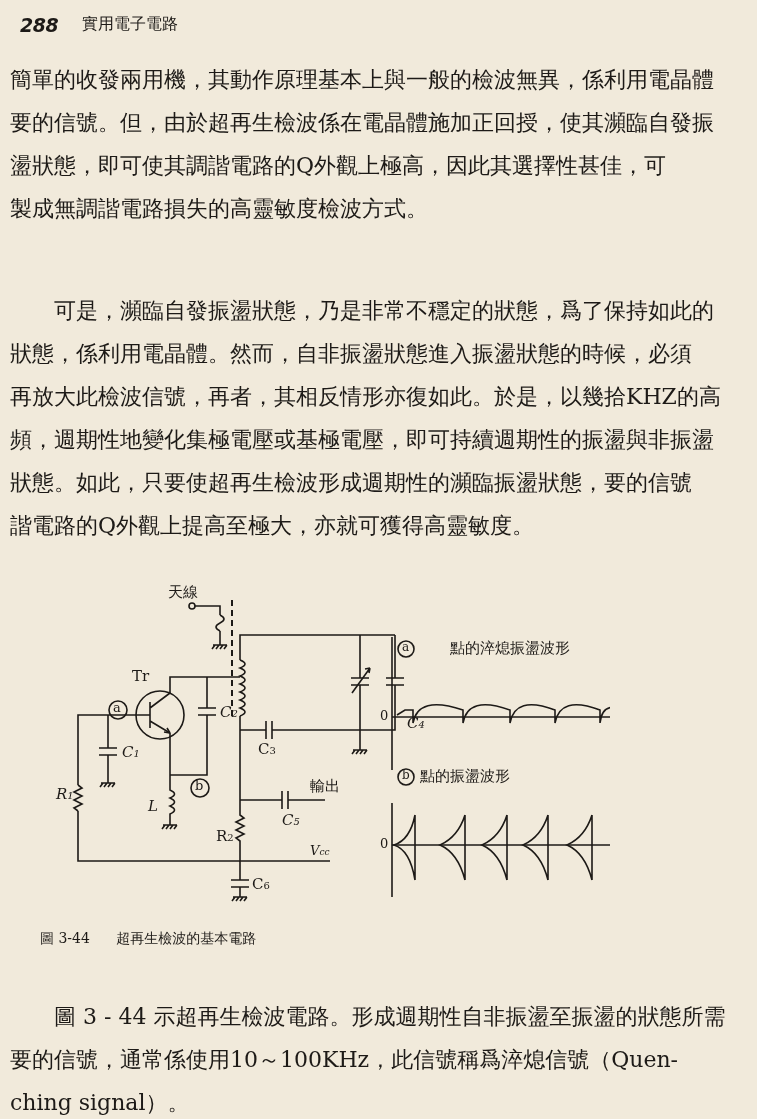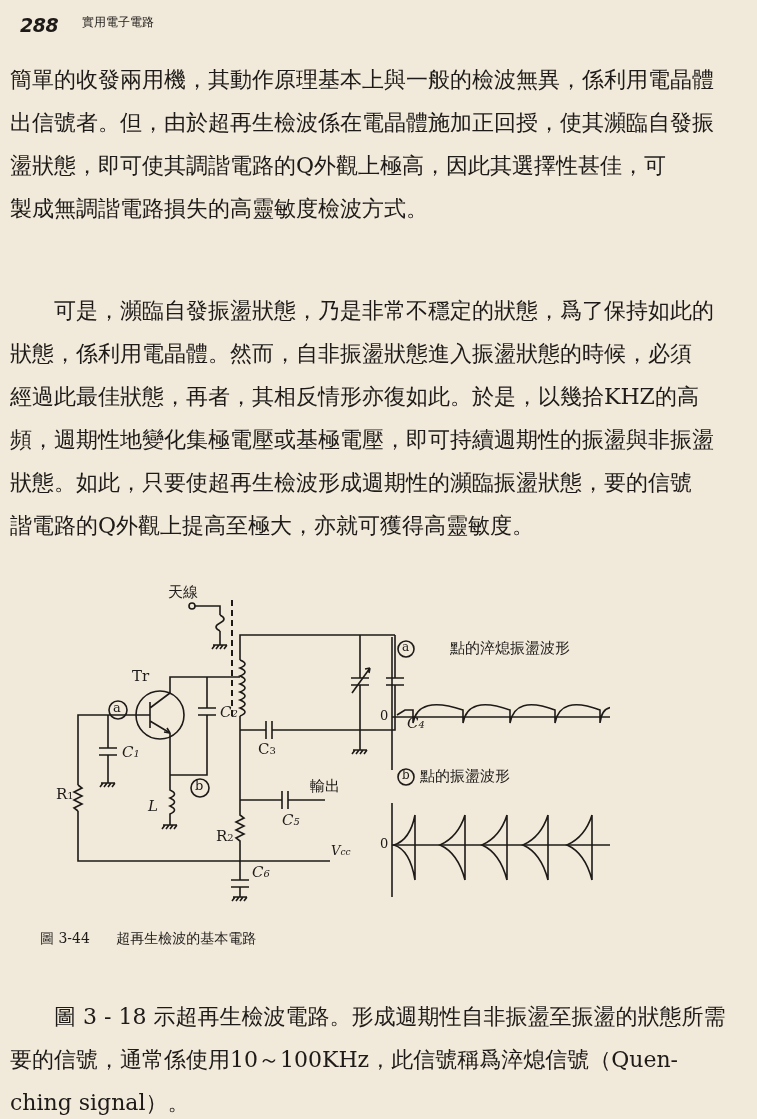--- a/index.html
+++ b/index.html
@@ -10,21 +10,21 @@
     font-family:"DejaVu Serif","Liberation Serif",serif;
     color:#1d1a17;
   }
   .page-num {
     position:absolute; left:20px; top:14px;
     font-family:"DejaVu Sans","Liberation Sans",sans-serif;
     font-weight:bold; font-size:19px; font-style:italic; letter-spacing:-0.5px;
   }
   .running-head {
     position:absolute; left:82px; top:14px;
-    font-size:12px;
+    font-size:16px;
   }
   .para {
     position:absolute; left:10px; width:740px;
     font-size:22px; line-height:43px;
     margin:0;
   }
   .para .line { display:block; white-space:nowrap; }
   .para.indent .line:first-child { padding-left:44px; }
   #para1 { top:58px; }
   #para2 { top:289px; }
@@ -37,29 +37,29 @@
   .caption span { margin-right:22px; }
 </style>
 </head>
 <body>
 
 <div class="page-num">288</div>
 <div class="running-head">實用電子電路</div>
 
 <p id="para1" class="para">
   <span class="line">簡單的收發兩用機，其動作原理基本上與一般的檢波無異，係利用電晶體</span>
-  <span class="line">出信號者。但，由於超再生檢波係在電晶體施加正回授，使其瀕臨自發振</span>
+  <span class="line">要的信號。但，由於超再生檢波係在電晶體施加正回授，使其瀕臨自發振</span>
   <span class="line">盪狀態，即可使其調諧電路的Q外觀上極高，因此其選擇性甚佳，可</span>
   <span class="line">製成無調諧電路損失的高靈敏度檢波方式。</span>
 </p>
 
 <p id="para2" class="para indent">
   <span class="line">可是，瀕臨自發振盪狀態，乃是非常不穩定的狀態，爲了保持如此的</span>
   <span class="line">狀態，係利用電晶體。然而，自非振盪狀態進入振盪狀態的時候，必須</span>
-  <span class="line">經過此最佳狀態，再者，其相反情形亦復如此。於是，以幾拾KHZ的高</span>
+  <span class="line">再放大此檢波信號，再者，其相反情形亦復如此。於是，以幾拾KHZ的高</span>
   <span class="line">頻，週期性地變化集極電壓或基極電壓，即可持續週期性的振盪與非振盪</span>
   <span class="line">狀態。如此，只要使超再生檢波形成週期性的瀕臨振盪狀態，要的信號</span>
   <span class="line">諧電路的Q外觀上提高至極大，亦就可獲得高靈敏度。</span>
 </p>
 
 <div class="figure">
   <svg width="540" height="330" viewBox="0 0 540 330" style="position:absolute;left:0;top:0" fill="none" stroke="#1d1a17" stroke-width="1.6">
 
     <circle cx="122" cy="31" r="3"></circle>
     <path d="M125 31 H150 V40"></path>
@@ -123,36 +123,36 @@
   </svg>
   <span class="fig-label" style="left:98px;top:8px;">天線</span>
   <span class="fig-label" style="left:62px;top:92px;">Tr</span>
   <span class="fig-label" style="left:43px;top:125px;font-size:13px;">a</span>
   <span class="fig-label" style="left:125px;top:203px;font-size:13px;">b</span>
   <span class="fig-label" style="left:52px;top:168px;font-style:italic;"><span>C</span><span class="sub" style="font-size:10px;">1</span></span>
   <span class="fig-label" style="left:150px;top:128px;font-style:italic;"><span>C</span><span style="font-size:10px;">2</span></span>
   <span class="fig-label" style="left:188px;top:165px;"><span>C</span><span style="font-size:10px;">3</span></span>
   <span class="fig-label" style="left:337px;top:98px;font-style:italic;margin-top:41px;"><span>C</span><span style="font-size:10px;">4</span></span>
   <span class="fig-label" style="left:212px;top:236px;font-style:italic;"><span>C</span><span style="font-size:10px;">5</span></span>
-  <span class="fig-label" style="left:182px;top:288px;font-style:italic;text-align:right;"><span>C</span><span style="font-size:10px;">6</span></span>
-  <span class="fig-label" style="left:-14px;top:210px;"><span>R</span><span style="font-size:10px;">1</span></span>
+  <span class="fig-label" style="left:182px;top:300px;text-align:right;"><span>C</span><span style="font-size:10px;">6</span></span>
+  <span class="fig-label" style="left:-14px;top:210px;font-style:italic;"><span>R</span><span style="font-size:10px;">1</span></span>
   <span class="fig-label" style="left:146px;top:252px;"><span>R</span><span style="font-size:10px;">2</span></span>
   <span class="fig-label" style="left:78px;top:222px;font-style:italic;">L</span>
   <span class="fig-label" style="left:240px;top:202px;">輸出</span>
-  <span class="fig-label" style="left:240px;top:268px;font-style:italic;font-size:13px;margin-left:21px;"><span>V</span><span style="font-size:9px;">cc</span></span>
+  <span class="fig-label" style="left:240px;top:268px;font-style:italic;font-size:13px;"><span>V</span><span style="font-size:9px;">cc</span></span>
   <span class="fig-label" style="left:332px;top:65px;font-size:12px;">a</span>
   <span class="fig-label" style="left:348px;top:64px;margin-left:32px;">點的淬熄振盪波形</span>
   <span class="fig-label" style="left:310px;top:133px;font-size:13px;">0</span>
   <span class="fig-label" style="left:332px;top:193px;font-size:12px;">b</span>
   <span class="fig-label" style="left:350px;top:192px;">點的振盪波形</span>
   <span class="fig-label" style="left:310px;top:261px;font-size:13px;">0</span>
 </div>
 
 <div class="caption">
   <span>圖 3-44</span>
   <span>超再生檢波的基本電路</span>
 </div>
 
 <p id="para3" class="para indent">
-  <span class="line">圖 3 - 18 示超再生檢波電路。形成週期性自非振盪至振盪的狀態所需</span>
+  <span class="line">圖 3 - 44 示超再生檢波電路。形成週期性自非振盪至振盪的狀態所需</span>
   <span class="line">要的信號，通常係使用10～100KHz，此信號稱爲淬熄信號（Quen-</span>
   <span class="line">ching signal）。</span>
 </p>
 
 </body></html>

